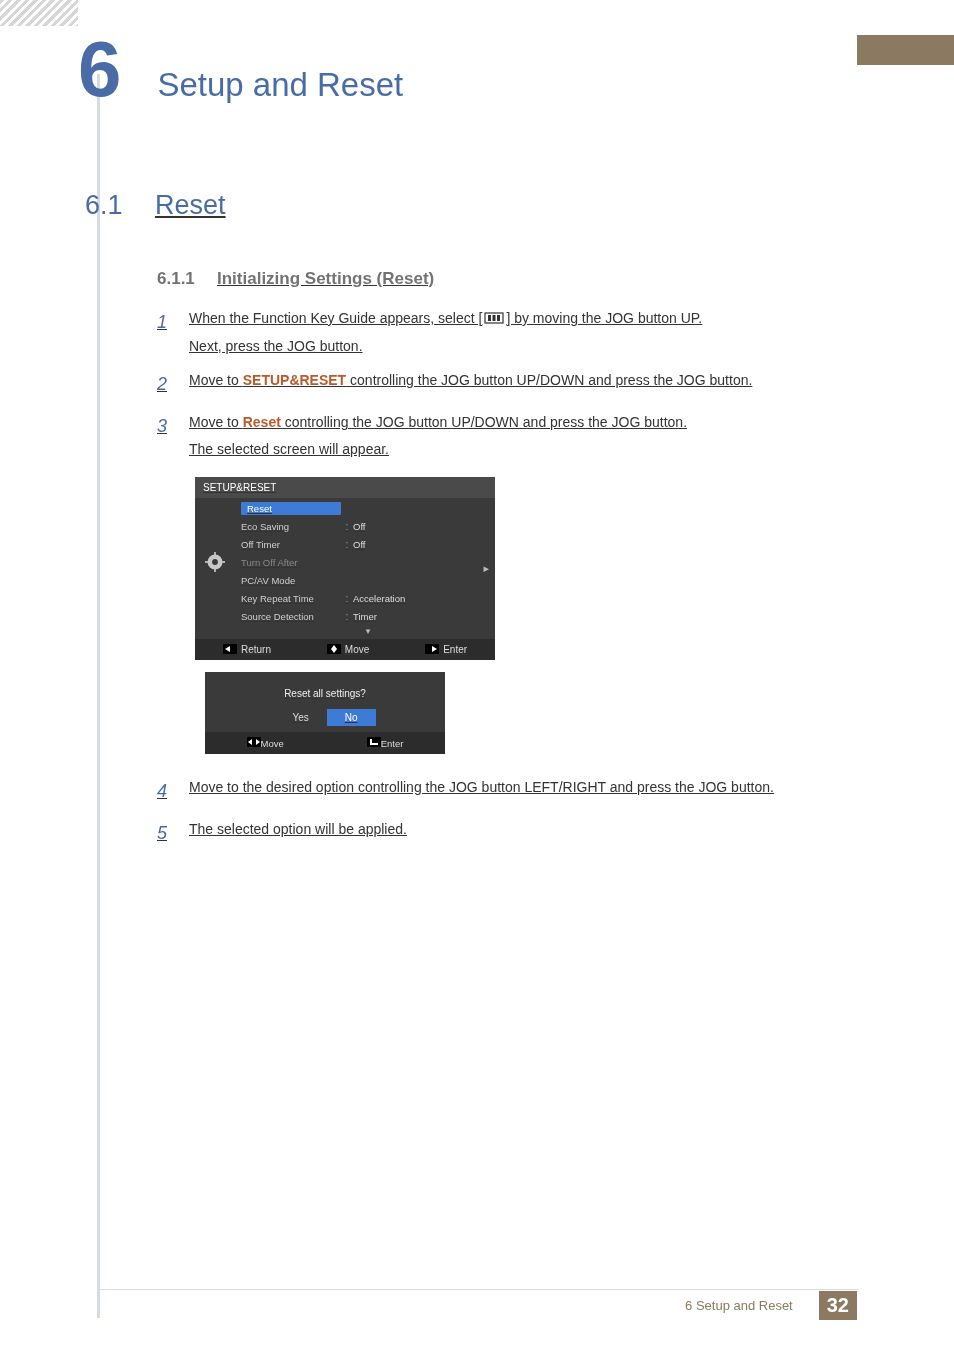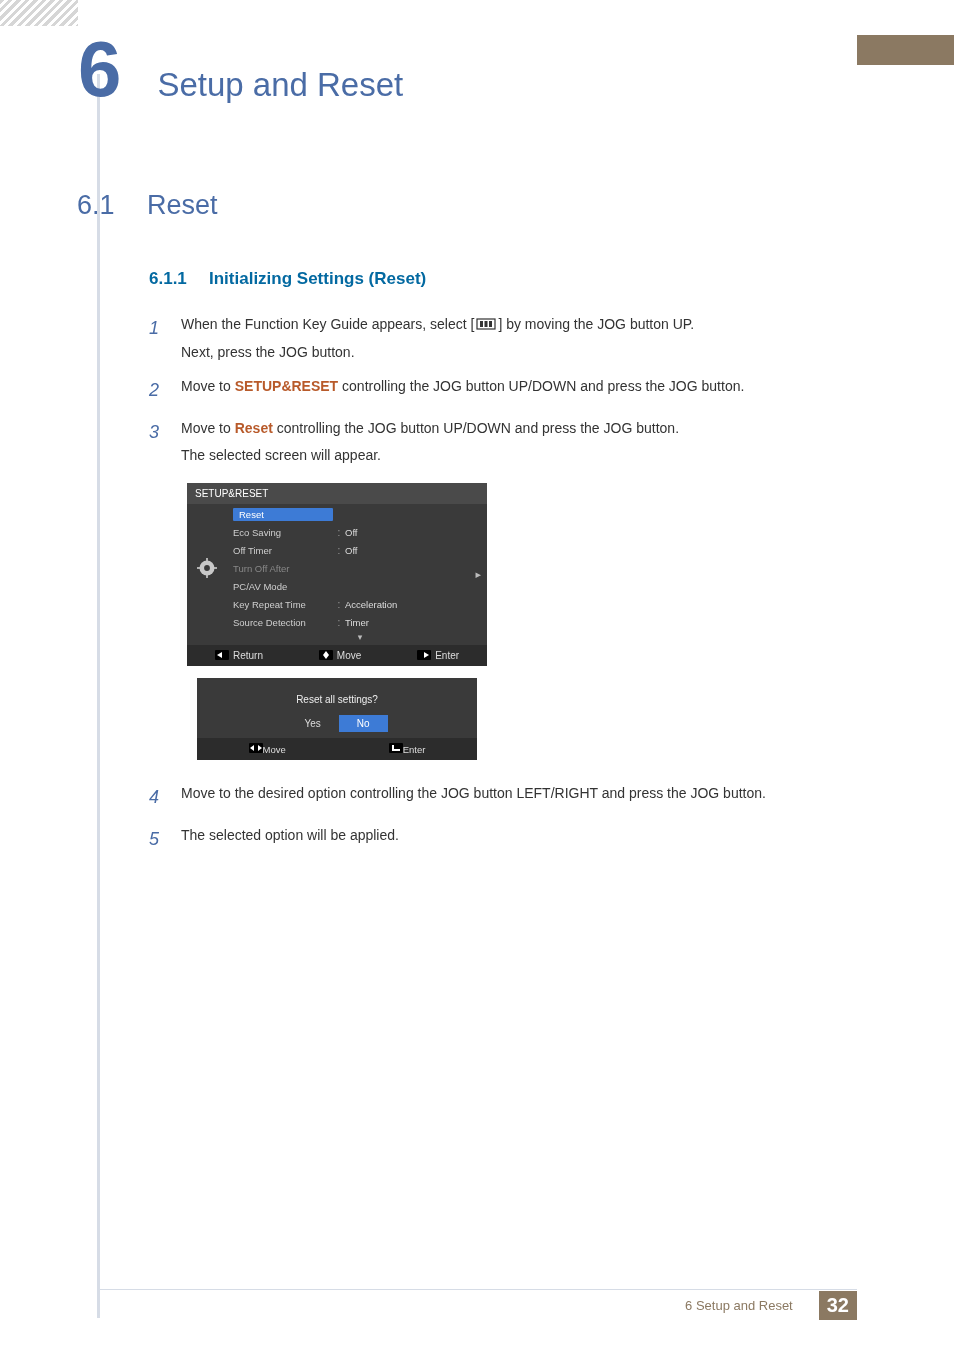--- a/index.html
+++ b/index.html
@@ -2,25 +2,25 @@
 <html><head>
 <meta charset="utf-8">
 <style>
   * { box-sizing: border-box; margin: 0; padding: 0; }
   body { font-family: Arial, Helvetica, sans-serif; width: 954px; height: 1350px; position: relative; background: #fff; color: #333; }
   .top-hatch { position: absolute; left: 0; top: 0; width: 78px; height: 26px; background: repeating-linear-gradient(135deg, #d6d6d6 0 3px, #fff 3px 6px); }
   .top-bar { position: absolute; right: 0; top: 35px; height: 30px; width: 97px; background: #8b7962; }
   .chapter-row { position: absolute; left: 0; top: 38px; display: flex; align-items: baseline; }
   .chapter-num { font-size: 78px; font-weight: 700; color: #4a6ca6; letter-spacing: -2px; margin-left: 78px; margin-right: 38px; line-height: 0.8; }
   .chapter-title { font-size: 33px; font-weight: 400; color: #4a6ca6; }
-  .main { position: absolute; top: 190px; left: 77px; right: 97px; }
+  .main { position: absolute; top: 190px; left: 85px; right: 97px; text-decoration: underline; }
   .h1 { font-size: 27px; color: #4a6ca6; font-weight: 400; margin-bottom: 48px; }
   .h1 .num { display: inline-block; width: 70px; }
   .intro { font-size: 14px; color: #555; margin-left: 72px; margin-bottom: 42px; }
-  .h2 { font-size: 17px; color: #0369a1; font-weight: 700; margin-bottom: 22px; margin-left: 72px; }
+  .h2 { font-size: 17px; color: #737373; font-weight: 700; margin-bottom: 16px; margin-left: 72px; }
   .h2 .num { display: inline-block; width: 60px; }
   .steps { margin-left: 72px; }
   .step { display: flex; font-size: 14px; color: #333; line-height: 1.9; margin-bottom: 8px; }
   .step-num { font-style: italic; color: #4a6ca6; font-size: 18px; width: 32px; flex-shrink: 0; }
   .step-body { flex: 1; }
   .kw-bold { font-weight: 700; color: #b85a2a; }
   .menu-icon { display: inline-block; vertical-align: middle; margin: 0 2px; }
   .osd-wrap { margin: 14px 0 20px 110px; }
   .osd { width: 300px; background: #3a3a3a; color: #fff; font-size: 10px; position: relative; }
   .osd-title { background: #4a4a4a; padding: 5px 8px; font-size: 10px; }
@@ -41,21 +41,21 @@
   .fk { display: inline-block; width: 14px; height: 10px; background: #000; border-radius: 1px; position: relative; }
   .fk::after { content: ""; position: absolute; }
   .fk.left::after { left:2px; top:2px; border-top:3px solid transparent; border-bottom:3px solid transparent; border-right:5px solid #fff; }
   .fk.updown::after { left:4px; top:1px; width:0; height:0; border-left:3px solid transparent; border-right:3px solid transparent; border-bottom:4px solid #fff; }
   .fk.updown::before { content:""; position:absolute; left:4px; bottom:1px; border-left:3px solid transparent; border-right:3px solid transparent; border-top:4px solid #fff; }
   .fk.right::after { right:2px; top:2px; border-top:3px solid transparent; border-bottom:3px solid transparent; border-left:5px solid #fff; }
   .fk.lr::after { left:1px; top:2px; border-top:3px solid transparent; border-bottom:3px solid transparent; border-right:4px solid #fff; }
   .fk.lr::before { content:""; position:absolute; right:1px; top:2px; border-top:3px solid transparent; border-bottom:3px solid transparent; border-left:4px solid #fff; }
   .fk.enter { background:#000; }
   .fk.enter::after { left:3px; top:2px; width:6px; height:4px; border-left:2px solid #fff; border-bottom:2px solid #fff; }
-  .dialog { width: 280px; margin: 12px 0 0 10px; background: #3a3a3a; color: #fff; }
+  .dialog { width: 240px; margin: 12px 0 0 10px; background: #3a3a3a; color: #fff; }
   .dialog-q { text-align: center; font-size: 10px; padding: 16px 0 10px; color: #eee; }
   .dialog-btns { display: flex; justify-content: center; padding-bottom: 6px; }
   .dialog-btn { font-size: 10px; padding: 3px 18px; color: #ddd; }
   .dialog-btn.sel { background: #3d7bd6; color: #fff; }
   .dialog-footer { background: #2c2c2c; display: flex; justify-content: space-around; padding: 5px 0; font-size: 9.5px; color: #ddd; }
   .vbar { position: absolute; left: 97px; bottom: 32px; top: 74px; width: 2.5px; background: #d6dce6; }
   .footer-line { position: absolute; bottom: 60px; left: 97px; right: 97px; height: 1px; background: #d6dce6; }
   .footer-text { position: absolute; bottom: 30px; right: 97px; font-size: 13px; color: #8b7962; display: flex; align-items: center; gap: 26px; }
   .page-num { background: #8b7962; color: #fff; font-weight: 700; font-size: 20px; padding: 3px 8px; }
 </style>

